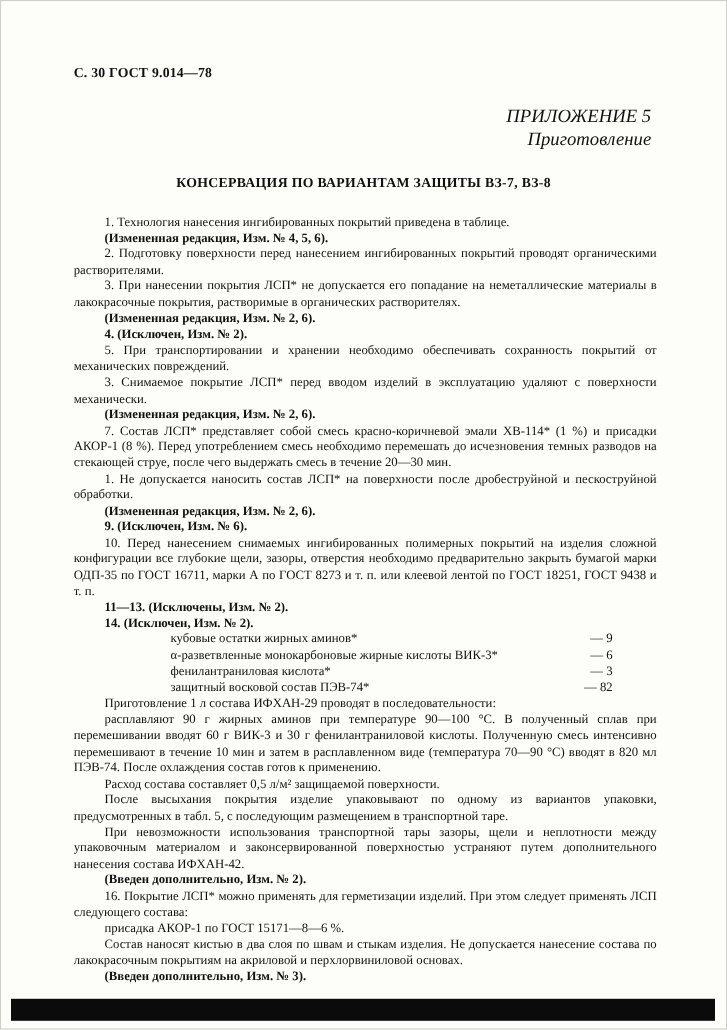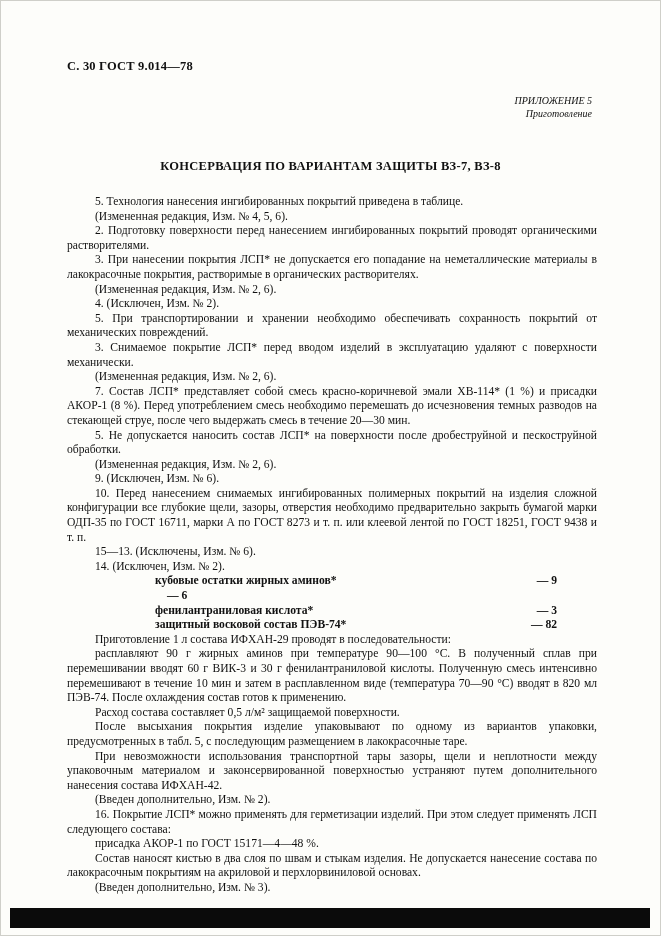--- a/index.html
+++ b/index.html
@@ -23,21 +23,21 @@
     font-size: 12.5px;
     letter-spacing: 0.2px;
     text-align: center;
   }
   .appendix {
     position: absolute;
     top: 94px;
     right: 68px;
     text-align: right;
     font-style: italic;
-    font-size: 10px;
+    font-size: 17px;
     line-height: 1.25;
   }
   .doc-title {
     position: absolute;
     top: 158px;
     left: 0;
     right: 0;
     text-align: center;
     font-weight: bold;
     font-size: 12.5px;
@@ -46,26 +46,25 @@
   .doc-body {
     position: absolute;
     top: 194px;
     left: 66px;
     width: 530px;
     font-size: 11.6px;
     line-height: 14.6px;
     text-align: justify;
   }
   .para { text-indent: 28px; }
-  .para.bold { font-weight: normal; }
+  .para.bold { font-weight: bold; }
   .comp-list {
     margin-left: 88px;
     width: 402px;
     text-align: right;
-    font-weight: bold;
   }
   .comp-row {
     display: flex;
     justify-content: space-between;
   }
   .comp-value { white-space: nowrap; padding-left: 12px; }
   .footer-bar {
     position: absolute;
     left: 9px;
     right: 10px;
@@ -82,60 +81,61 @@
   <div class="doc-header">С. 30 ГОСТ 9.014—78</div>
 
   <div class="appendix">
     <div>ПРИЛОЖЕНИЕ 5</div>
     <div>Приготовление</div>
   </div>
 
   <div class="doc-title">КОНСЕРВАЦИЯ ПО ВАРИАНТАМ ЗАЩИТЫ ВЗ-7, ВЗ-8</div>
 
   <div class="doc-body">
-      <p class="para">5. Технология нанесения ингибированных покрытий приведена в таблице.</p>
+      <p class="para">1. Технология нанесения ингибированных покрытий приведена в таблице.</p>
       <p class="para bold">(Измененная редакция, Изм. № 4, 5, 6).</p>
       <p class="para">2. Подготовку поверхности перед нанесением ингибированных покрытий проводят органическими растворителями.</p>
       <p class="para">3. При нанесении покрытия ЛСП* не допускается его попадание на неметаллические материалы в лакокрасочные покрытия, растворимые в органических растворителях.</p>
       <p class="para bold">(Измененная редакция, Изм. № 2, 6).</p>
       <p class="para bold">4. (Исключен, Изм. № 2).</p>
       <p class="para">5. При транспортировании и хранении необходимо обеспечивать сохранность покрытий от механических повреждений.</p>
       <p class="para">3. Снимаемое покрытие ЛСП* перед вводом изделий в эксплуатацию удаляют с поверхности механически.</p>
       <p class="para bold">(Измененная редакция, Изм. № 2, 6).</p>
       <p class="para">7. Состав ЛСП* представляет собой смесь красно-коричневой эмали ХВ-114* (1 %) и присадки АКОР-1 (8 %). Перед употреблением смесь необходимо перемешать до исчезновения темных разводов на стекающей струе, после чего выдержать смесь в течение 20—30 мин.</p>
-      <p class="para">5. Не допускается наносить состав ЛСП* на поверхности после дробеструйной и пескоструйной обработки.</p>
+      <p class="para">1. Не допускается наносить состав ЛСП* на поверхности после дробеструйной и пескоструйной обработки.</p>
       <p class="para bold">(Измененная редакция, Изм. № 2, 6).</p>
       <p class="para bold">9. (Исключен, Изм. № 6).</p>
       <p class="para">10. Перед нанесением снимаемых ингибированных полимерных покрытий на изделия сложной конфигурации все глубокие щели, зазоры, отверстия необходимо предварительно закрыть бумагой марки ОДП-35 по ГОСТ 16711, марки А по ГОСТ 8273 и т. п. или клеевой лентой по ГОСТ 18251, ГОСТ 9438 и т. п.</p>
-      <p class="para bold">15—13. (Исключены, Изм. № 6).</p>
+      <p class="para bold">11—13. (Исключены, Изм. № 2).</p>
       <p class="para bold">14. (Исключен, Изм. № 2).</p>
       <div class="comp-list">
         <div class="comp-row">
           <span class="comp-name">кубовые остатки жирных аминов*</span>
           <span class="comp-value">— 9</span>
         </div>
         <div class="comp-row">
+          <span class="comp-name">α-разветвленные монокарбоновые жирные кислоты ВИК-3*</span>
           <span class="comp-value">— 6</span>
         </div>
         <div class="comp-row">
           <span class="comp-name">фенилантраниловая кислота*</span>
           <span class="comp-value">— 3</span>
         </div>
         <div class="comp-row">
           <span class="comp-name">защитный восковой состав ПЭВ-74*</span>
           <span class="comp-value">— 82</span>
         </div>
       </div>
       <p class="para">Приготовление 1 л состава ИФХАН-29 проводят в последовательности:</p>
       <p class="para">расплавляют 90 г жирных аминов при температуре 90—100 °С. В полученный сплав при перемешивании вводят 60 г ВИК-3 и 30 г фенилантраниловой кислоты. Полученную смесь интенсивно перемешивают в течение 10 мин и затем в расплавленном виде (температура 70—90 °С) вводят в 820 мл ПЭВ-74. После охлаждения состав готов к применению.</p>
       <p class="para">Расход состава составляет 0,5 л/м² защищаемой поверхности.</p>
-      <p class="para">После высыхания покрытия изделие упаковывают по одному из вариантов упаковки, предусмотренных в табл. 5, с последующим размещением в лакокрасочные таре.</p>
+      <p class="para">После высыхания покрытия изделие упаковывают по одному из вариантов упаковки, предусмотренных в табл. 5, с последующим размещением в транспортной таре.</p>
       <p class="para">При невозможности использования транспортной тары зазоры, щели и неплотности между упаковочным материалом и законсервированной поверхностью устраняют путем дополнительного нанесения состава ИФХАН-42.</p>
       <p class="para bold">(Введен дополнительно, Изм. № 2).</p>
       <p class="para">16. Покрытие ЛСП* можно применять для герметизации изделий. При этом следует применять ЛСП следующего состава:</p>
-      <p class="para">присадка АКОР-1 по ГОСТ 15171—4—48 %.</p>
+      <p class="para">присадка АКОР-1 по ГОСТ 15171—8—6 %.</p>
       <p class="para">Состав наносят кистью в два слоя по швам и стыкам изделия. Не допускается нанесение состава по лакокрасочным покрытиям на акриловой и перхлорвиниловой основах.</p>
       <p class="para bold">(Введен дополнительно, Изм. № 3).</p>
     </div>
 
   <div class="footer-bar"></div>
 
 </div>
 
 </body></html>

